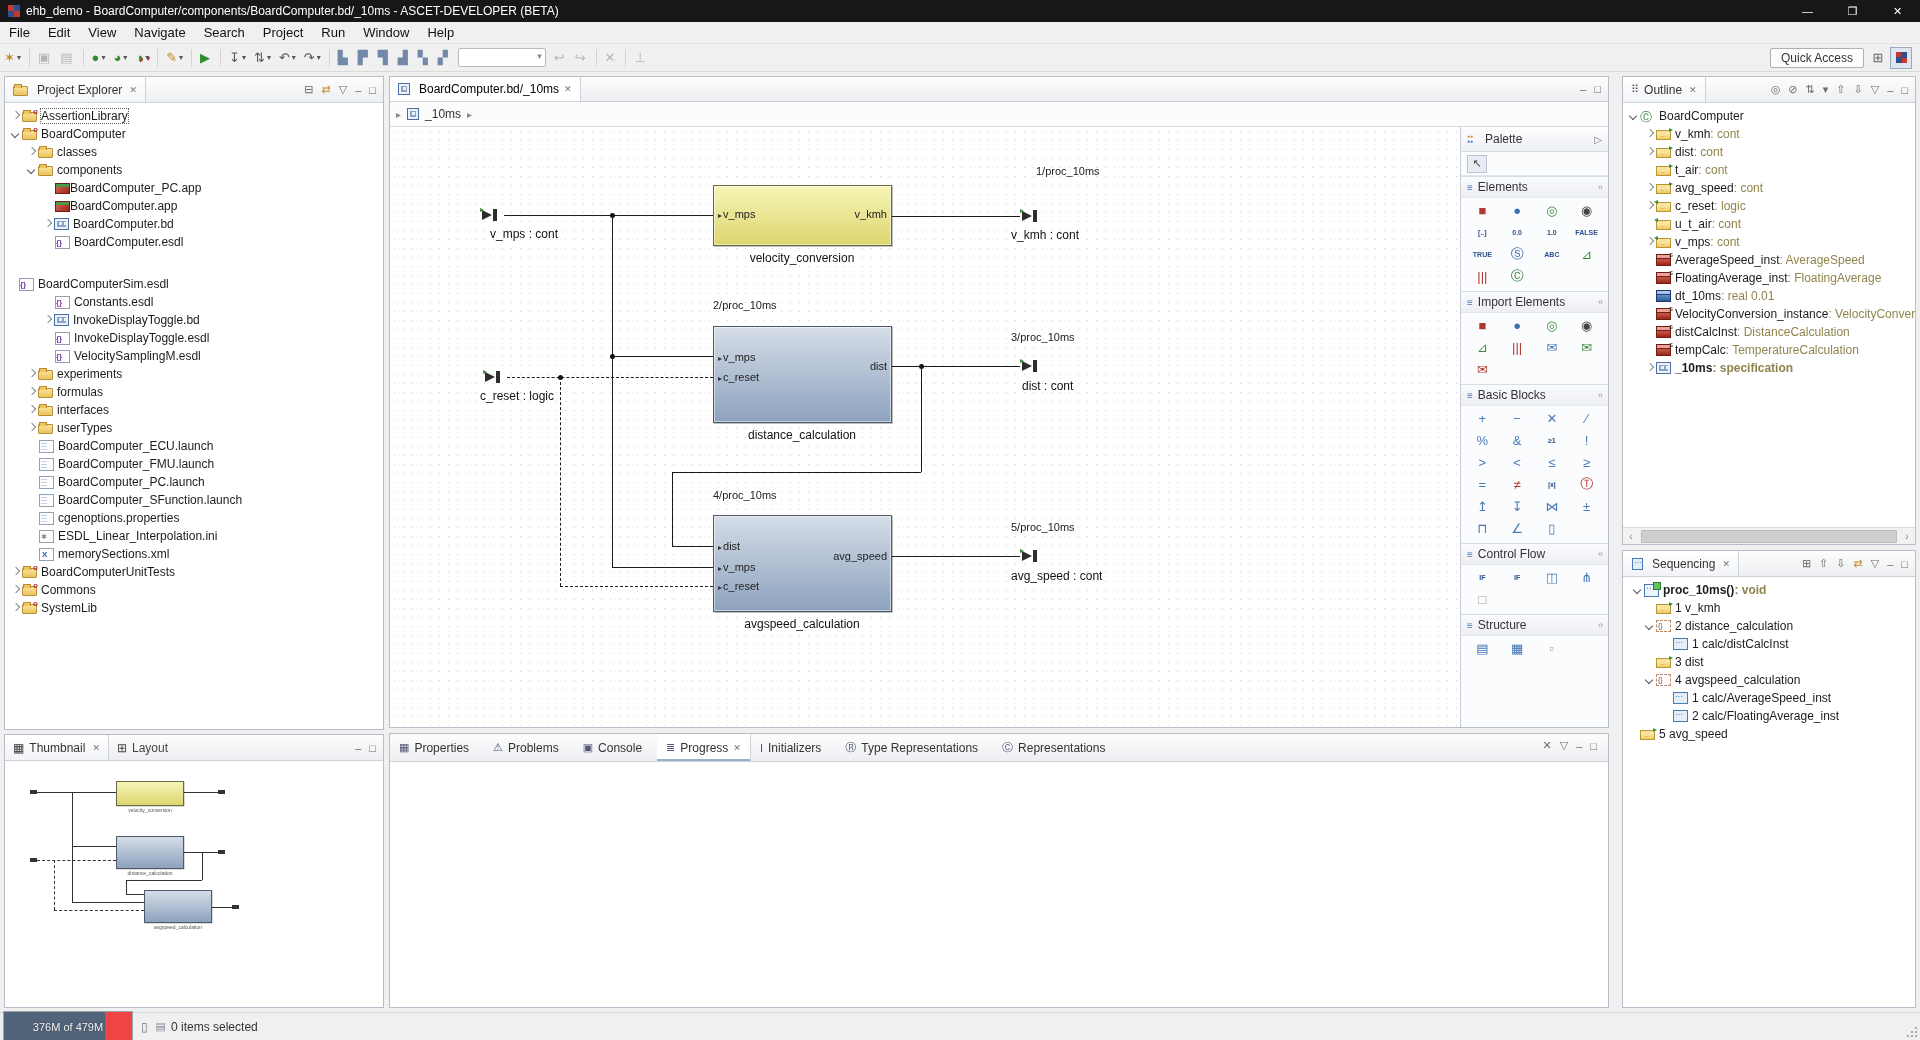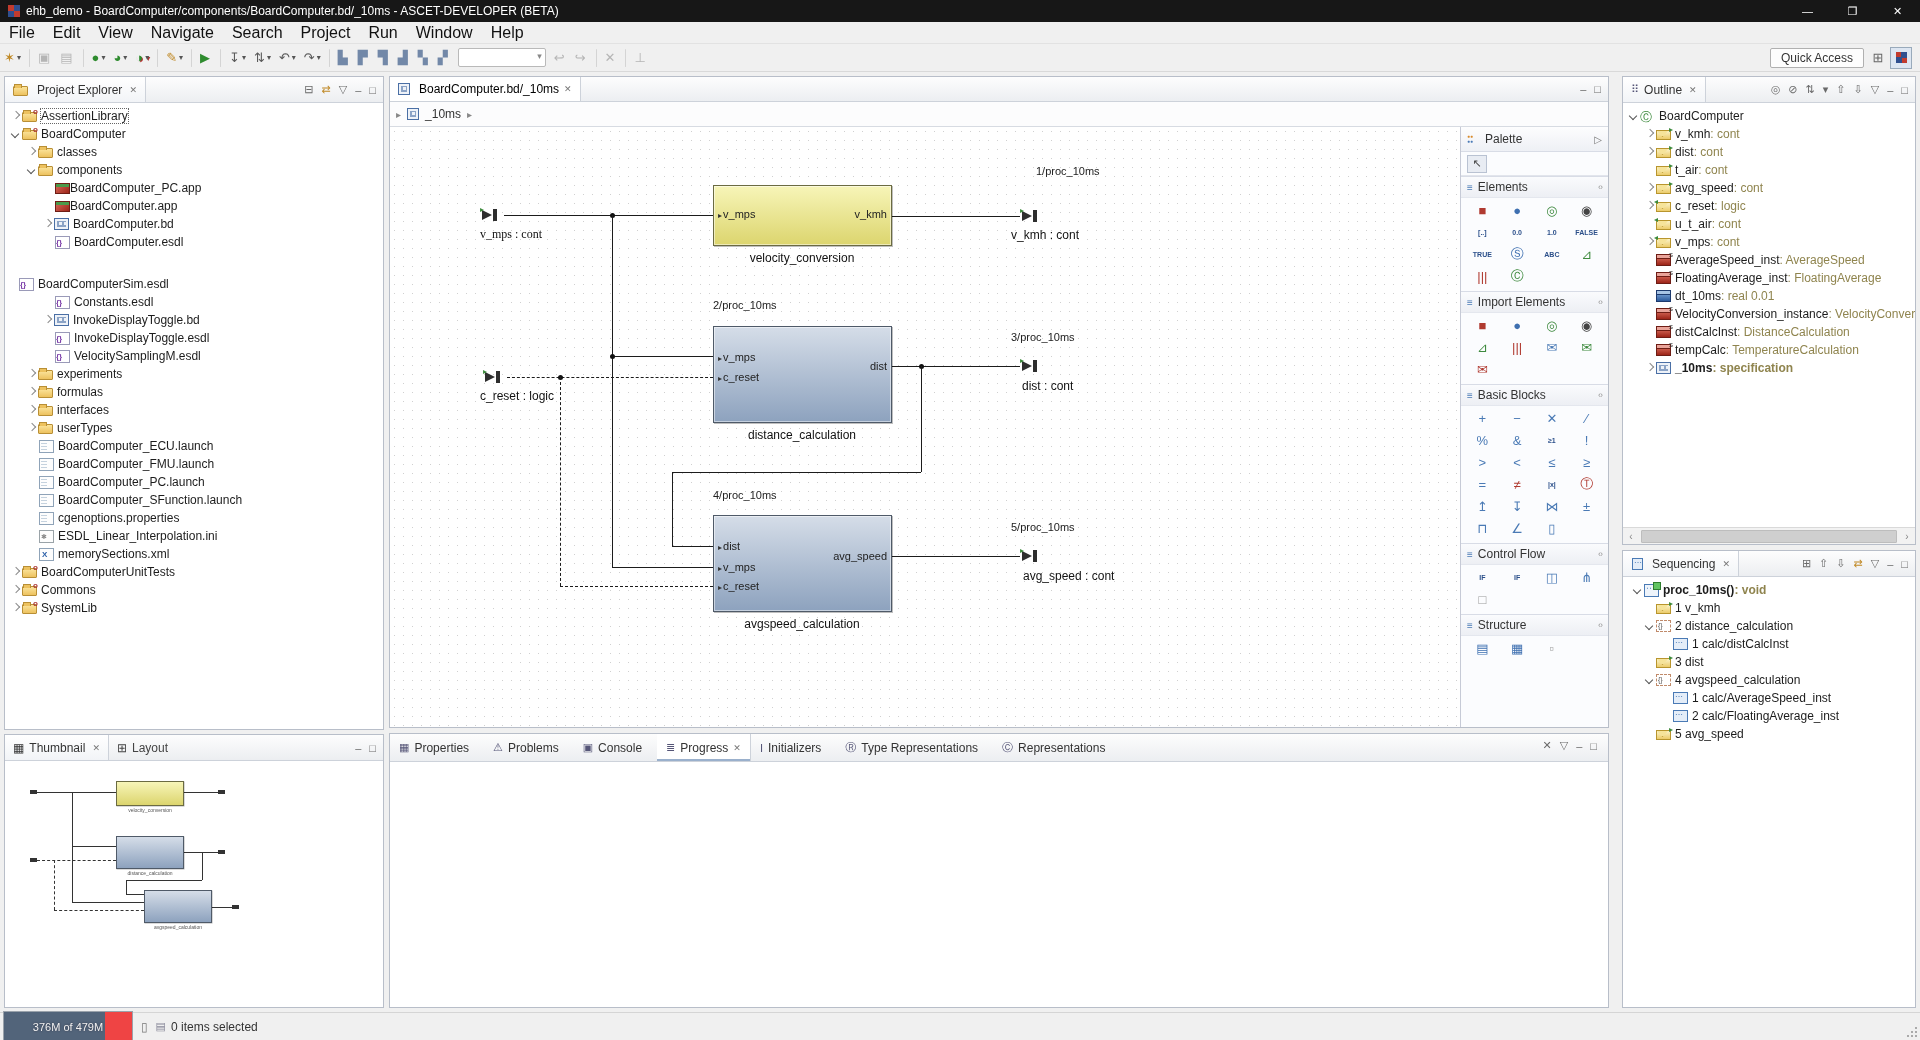--- a/index.html
+++ b/index.html
@@ -7,21 +7,21 @@
   .noselect { user-select:none; }
 
   
   #titlebar { position:absolute; left:0; top:0; width:1920px; height:22px; background:#171717; color:#fff; display:flex; align-items:center; font-size:12px; }
   #appicon { width:12px; height:12px; margin:0 6px 0 8px; position:relative; background:#2f4f8f; }
   #appicon::after { content:""; position:absolute; left:0; top:0; width:6px; height:6px; background:#c23b2e; }
   #appicon::before { content:""; position:absolute; right:0; bottom:0; width:6px; height:6px; background:#c23b2e; }
   #winbtns { margin-left:auto; display:flex; }
   .winbtn { width:45px; height:22px; display:flex; align-items:center; justify-content:center; font-size:11px; color:#fff; }
 
-  #menubar { position:absolute; left:0; top:22px; width:1920px; height:22px; background:#f0f0f0; display:flex; align-items:center; font-size:16px; border-bottom:1px solid #e2e2e2; }
+  #menubar { position:absolute; left:0; top:22px; width:1920px; height:22px; background:#f0f0f0; display:flex; align-items:center; font-size:13px; border-bottom:1px solid #e2e2e2; }
   .menu-item { padding:3px 9px; color:#111; }
 
   #toolbar { position:absolute; left:0; top:44px; width:1920px; height:28px; background:#f0f0f0; display:flex; align-items:center; border-bottom:1px solid #d9d9d9; font-size:13px; }
   .tbhost { display:flex; align-items:center; }
   .tbi { display:flex; align-items:center; padding:2px 3px; margin:0 1px; color:#5a5a5a; border-radius:2px; }
   .tbi .dd { font-size:8px; color:#555; margin-left:2px; }
   .tbi.sep { width:1px; height:18px; background:#d4d4d4; padding:0; margin:0 4px; outline:none; }
   .tbi.green { color:#2e8b2e; } .tbi.gold { color:#c08a28; } .tbi.dis { color:#b5b5b5; } .tbi.grn-red { color:#2e8b2e; text-shadow:1px 1px 0 #b03030; } .tbi.blue { color:#7288a8; }
   #tb-combo { width:88px; height:19px; background:#fff; border:1px solid #b9b9b9; border-radius:2px; margin:0 4px; position:relative; }
   #tb-combo::after { content:"▾"; position:absolute; right:3px; top:2px; font-size:9px; color:#888; }
@@ -612,41 +612,41 @@
     <div class="ln lnh" style="left:282px;top:345px;width:249px"></div>
     <div class="ln lnv" style="left:282px;top:345px;height:74px"></div>
     <div class="ln lnh" style="left:282px;top:419px;width:41px"></div>
     <div class="ln lnh" style="left:502px;top:429px;width:128px"></div>
 
     <div>
 
         <span class="cport" style="left: 90px; top: 82px;">
           <i>▸</i>
         </span>
-        <span class="iolabel" style="left: 90px; top: 100px; font-family: Liberation Serif, serif;">v_mps : cont</span>
+        <span class="iolabel" style="left: 100px; top: 100px;">v_mps : cont</span>
 
         <span class="cport" style="left: 93px; top: 244px;">
           <i>▸</i>
         </span>
         <span class="iolabel" style="left: 90px; top: 262px;">c_reset : logic</span>
 
         <span class="cport" style="left: 630px; top: 83px;">
           <i>▸</i>
         </span>
         <span class="iolabel" style="left: 621px; top: 101px;">v_kmh : cont</span>
 
         <span class="cport" style="left: 630px; top: 233px;">
           <i>▸</i>
         </span>
         <span class="iolabel" style="left: 632px; top: 252px;">dist : cont</span>
 
         <span class="cport" style="left: 630px; top: 423px;">
           <i>▸</i>
         </span>
-        <span class="iolabel" style="left: 621px; top: 442px; margin-left: 12px;">avg_speed : cont</span>
+        <span class="iolabel" style="left: 621px; top: 442px;">avg_speed : cont</span>
       </div>
 
     <div>
 
     <span class="seqlabel" style="left: 646px; top: 38px;">1/proc_10ms</span>
         <span class="seqlabel" style="left: 323px; top: 172px;">2/proc_10ms</span>
         <span class="seqlabel" style="left: 621px; top: 204px;">3/proc_10ms</span>
         <span class="seqlabel" style="left: 323px; top: 362px;">4/proc_10ms</span>
         <span class="seqlabel" style="left: 621px; top: 394px;">5/proc_10ms</span>
       </div>
@@ -1037,21 +1037,21 @@
         <span class="tt"></span>
       </div>
 
       <div class="trow" style="padding-left: 36px;">
         <span class="tw"></span>
         <span class="ti i-seq"></span>
         <span class="tl">2 calc/FloatingAverage_inst</span>
         <span class="tt"></span>
       </div>
 
-      <div class="trow" style="padding-left: 20px;">
+      <div class="trow" style="padding-left: 4px;">
         <span class="tw"></span>
         <span class="ti i-env"></span>
         <span class="tl">5 avg_speed</span>
         <span class="tt"></span>
       </div>
     </div>
 </div>
 
 <div id="statusbar">
   <div id="heap">

